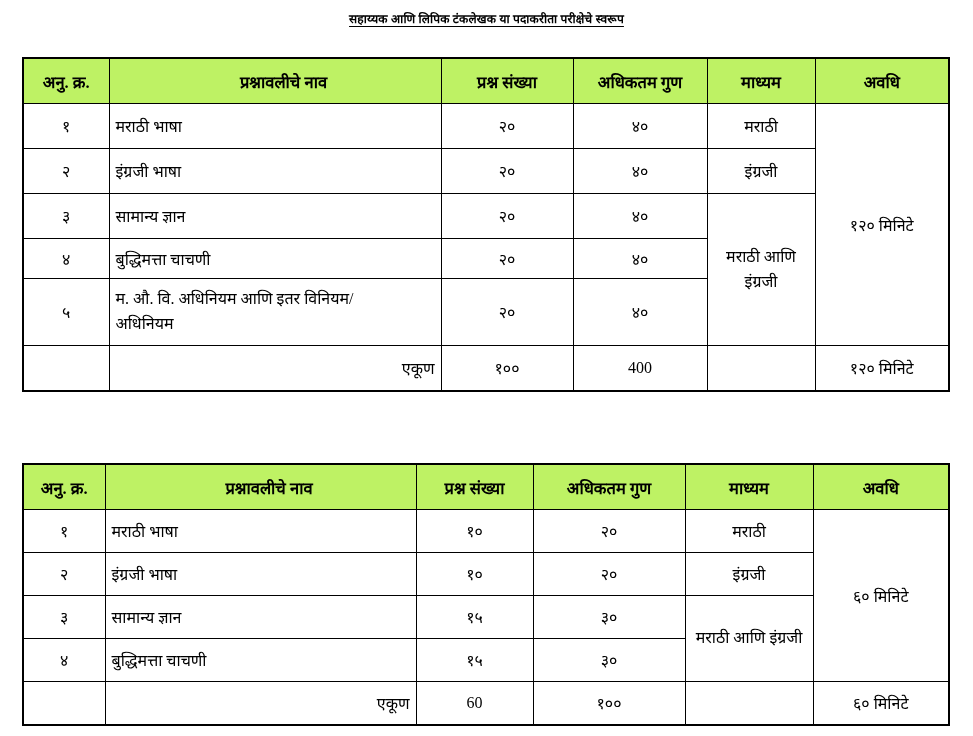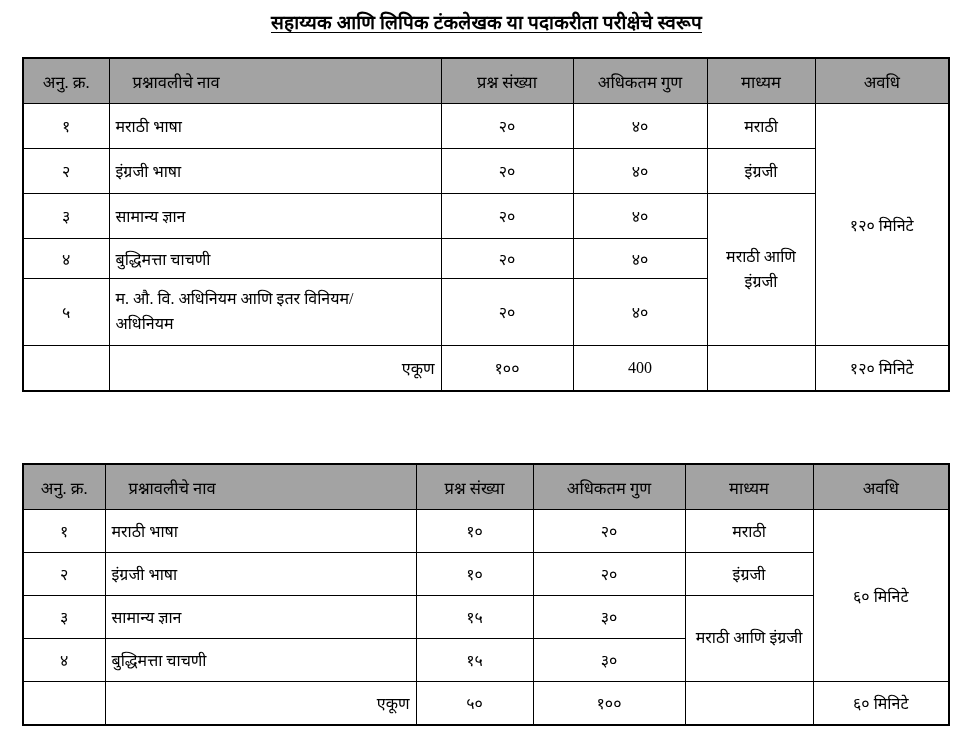--- a/index.html
+++ b/index.html
@@ -17,21 +17,21 @@
   }
   .page {
     position: relative;
     width: 973px;
     height: 736px;
   }
 
   .doc-title {
     text-align: center;
     font-weight: bold;
-    font-size: 19px;
+    font-size: 12px;
     letter-spacing: 0.2px;
     line-height: 1.2;
   }
   .doc-title span.t {
     text-decoration: underline;
     text-underline-offset: 3px;
   }
   .doc-title.no-underline span.t {
     text-decoration: none;
   }
@@ -57,28 +57,28 @@
   }
   table.exam td, table.exam th {
     border: 1px solid #000000;
     font-weight: normal;
     font-size: 16px;
     vertical-align: middle;
     padding: 2px 6px;
     background: #ffffff;
   }
   table.exam thead th {
-    background: #a3a3a3;
-    font-weight: normal;
+    background: #bef264;
+    font-weight: bold;
     font-size: 16.5px;
     text-align: center;
     height: 40px;
   }
   table.exam thead th.left {
-    text-align: left;
+    text-align: center;
     padding-left: 23px;
   }
   td.c { text-align: center; }
   td.l { text-align: left; padding-left: 9px; margin-left: 16px; }
   td.total-label {
     font-weight: bold;
     text-align: right;
     padding-left: 22px;
     font-size: 17px;
   }
@@ -237,21 +237,21 @@
       </tr>
       <tr>
         <td class="c">४</td>
         <td class="l">बुद्धिमत्ता चाचणी</td>
         <td class="c">१५</td>
         <td class="c">३०</td>
       </tr>
       <tr>
         <td class="c"></td>
         <td class="total-label">एकूण</td>
-        <td class="c">५०</td>
+        <td class="c">60</td>
         <td class="c">१००</td>
         <td class="c"></td>
         <td class="c">६० मिनिटे</td>
       </tr>
     </tbody>
   </table>
 
 </div>
 
 </body></html>

